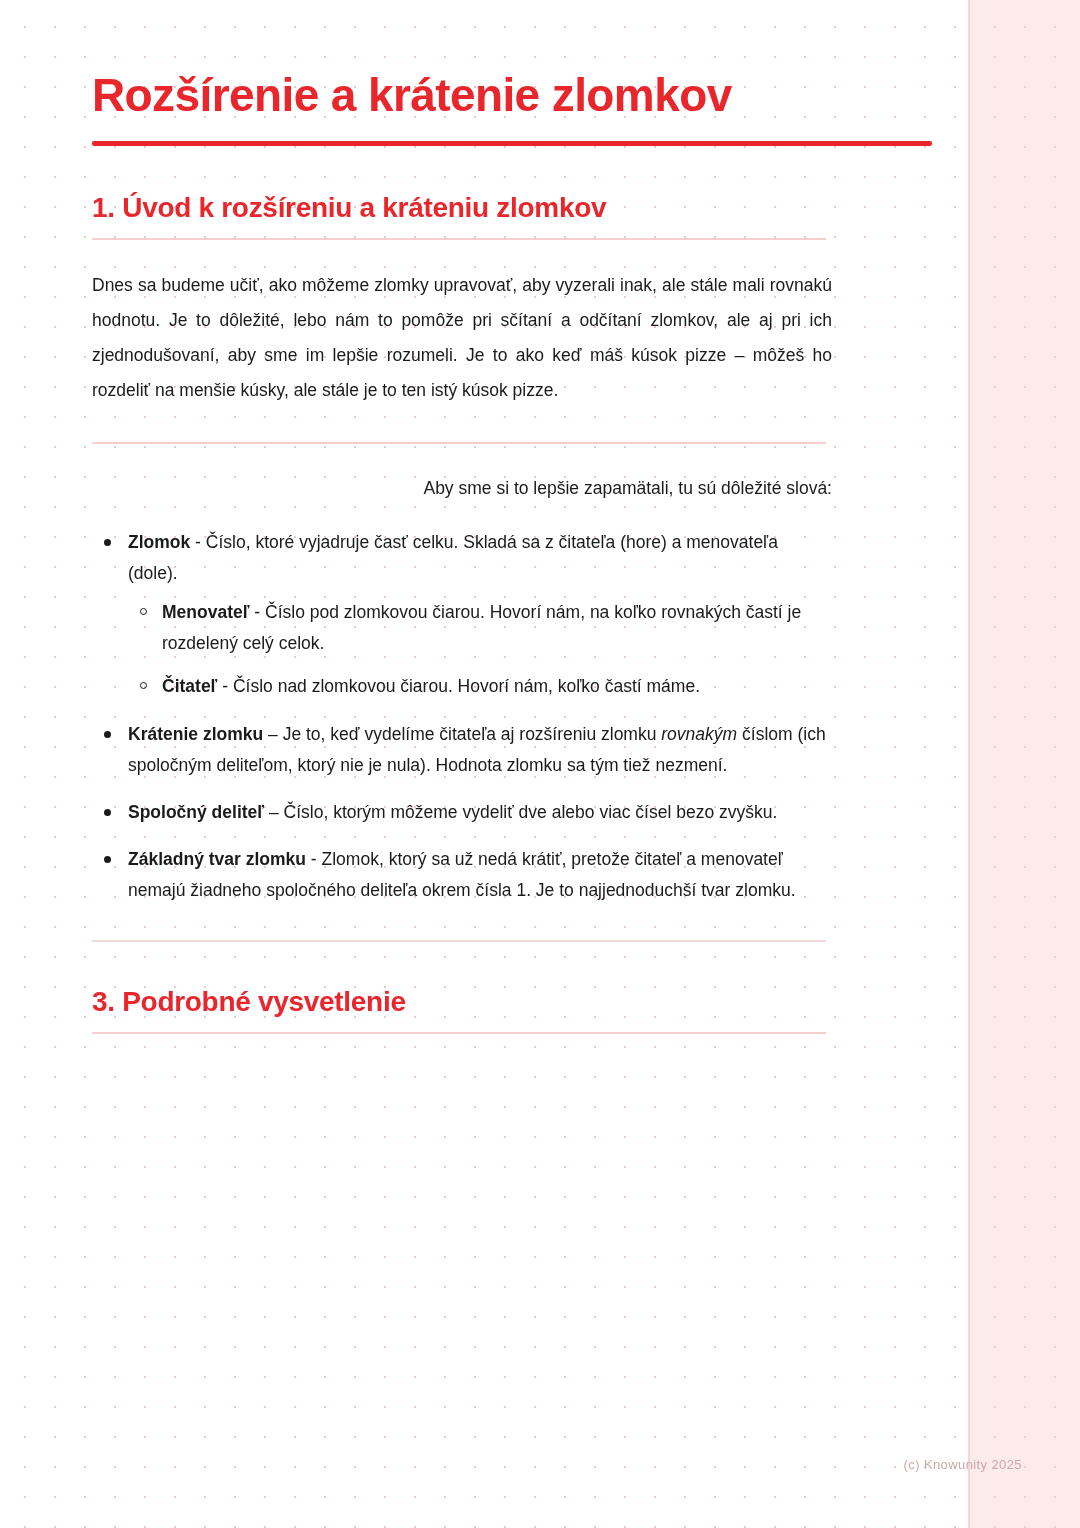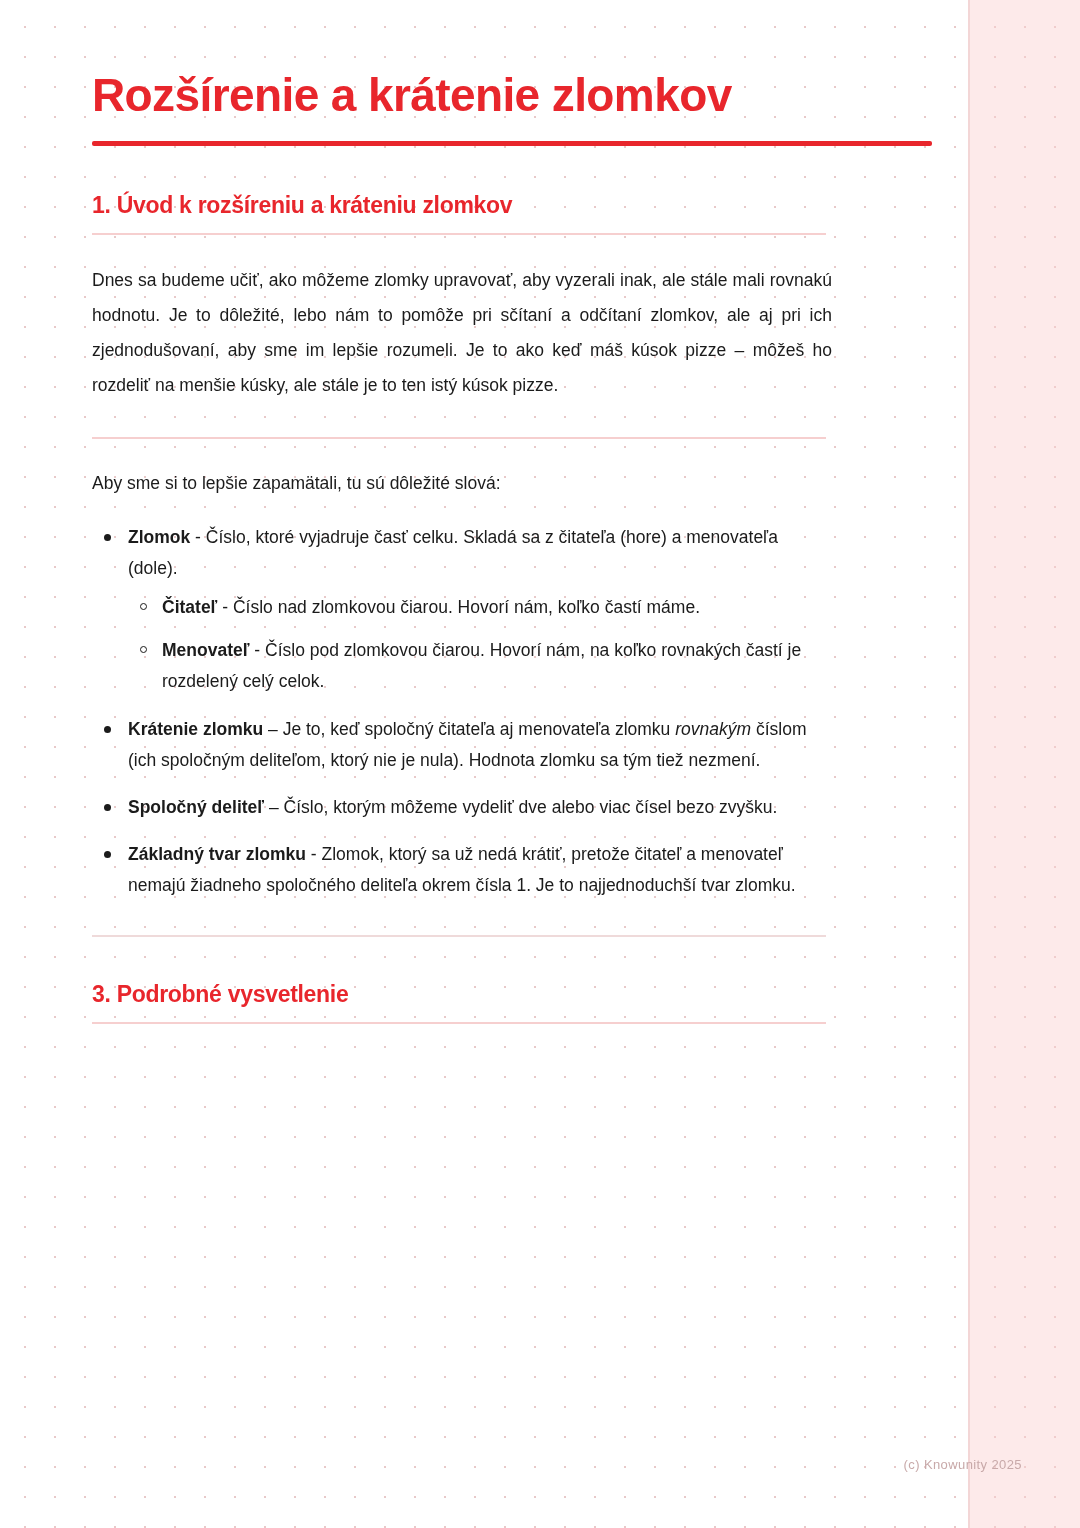--- a/index.html
+++ b/index.html
@@ -63,21 +63,21 @@
   }
   .title-rule {
     height: 5px;
     background: #e8262c;
     width: 840px;
     margin: 0 0 46px 0;
     border-radius: 2px;
   }
 
   h2.section-heading {
-    font-size: 23px;
+    font-size: 28px;
     font-weight: bold;
     color: #e8262c;
     margin: 0 0 14px 0;
     letter-spacing: -0.3px;
   }
   .section-rule {
     height: 2px;
     background: #f6cfcf;
     width: 734px;
     margin-bottom: 28px;
@@ -88,20 +88,21 @@
     line-height: 2.0;
     color: #1b1b1b;
     margin: 0 0 34px 0;
     text-align: justify;
   }
   p.lead-text {
     font-size: 17.5px;
     line-height: 1.9;
     color: #1b1b1b;
     margin: 0 0 22px 0;
+    text-align: right;
   }
 
   ul.bullets {
     list-style: none;
     margin: 0;
     padding: 0;
   }
   ul.bullets > li {
     position: relative;
     padding-left: 36px;
@@ -182,31 +183,31 @@
 
     <div class="section-rule"></div>
     <p class="lead-text">Aby sme si to lepšie zapamätali, tu sú dôležité slová:</p>
 
     <ul class="bullets">
 
       <li>
         <b>Zlomok</b><span> - Číslo, ktoré vyjadruje časť celku. Skladá sa z čitateľa (hore) a menovateľa (dole).</span>
         <ul class="sub-bullets">
           <li>
+            <b>Menovateľ</b><span> - Číslo pod zlomkovou čiarou. Hovorí nám, na koľko rovnakých častí je rozdelený celý celok.</span>
+          </li>
+          <li>
             <b>Čitateľ</b><span> - Číslo nad zlomkovou čiarou. Hovorí nám, koľko častí máme.</span>
           </li>
-          <li>
-            <b>Menovateľ</b><span> - Číslo pod zlomkovou čiarou. Hovorí nám, na koľko rovnakých častí je rozdelený celý celok.</span>
-          </li>
         </ul>
       </li>
 
 
       <li>
-        <b>Krátenie zlomku</b><span> – Je to, keď spoločný čitateľa aj menovateľa zlomku </span><i>rovnakým</i><span> číslom (ich spoločným deliteľom, ktorý nie je nula). Hodnota zlomku sa tým tiež nezmení.</span>
+        <b>Krátenie zlomku</b><span> – Je to, keď vydelíme čitateľa aj rozšíreniu zlomku </span><i>rovnakým</i><span> číslom (ich spoločným deliteľom, ktorý nie je nula). Hodnota zlomku sa tým tiež nezmení.</span>
       </li>
 
       <li>
         <b>Spoločný deliteľ</b><span> – Číslo, ktorým môžeme vydeliť dve alebo viac čísel bezo zvyšku.</span>
       </li>
 
 
       <li>
         <b>Základný tvar zlomku</b><span> - Zlomok, ktorý sa už nedá krátiť, pretože čitateľ a menovateľ nemajú žiadneho spoločného deliteľa okrem čísla 1. Je to najjednoduchší tvar zlomku.</span>
       </li>

